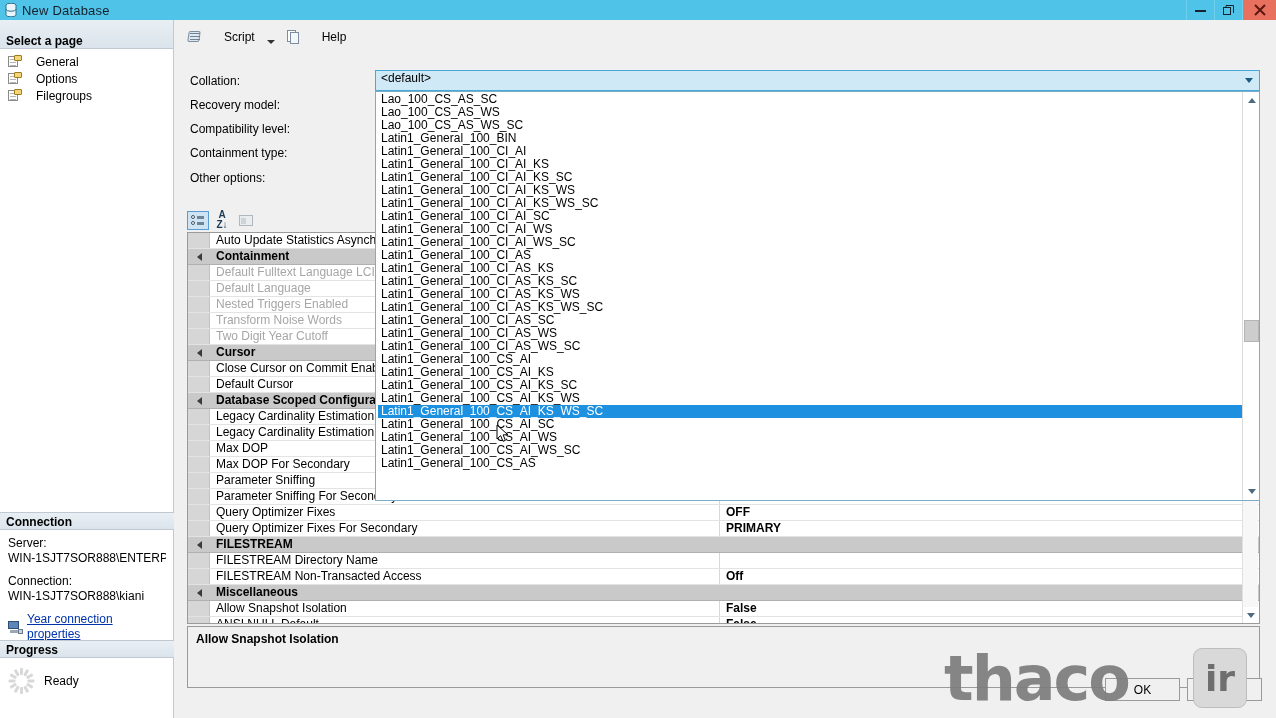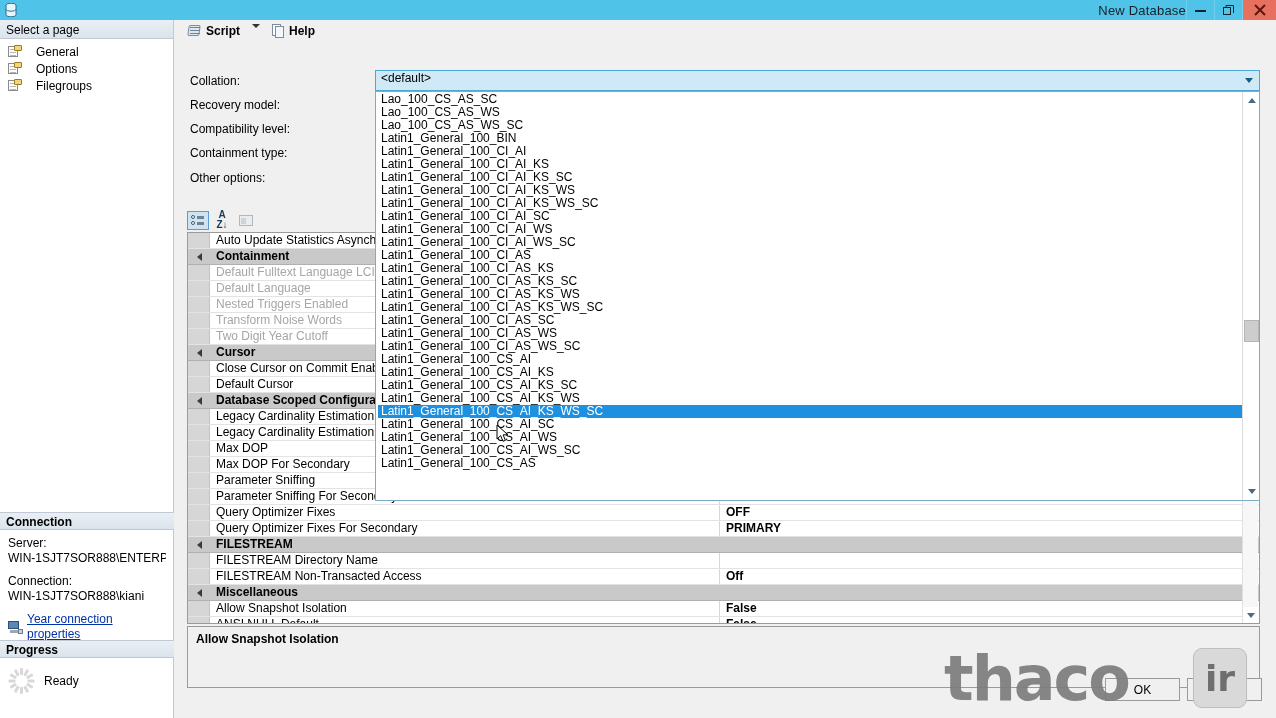--- a/index.html
+++ b/index.html
@@ -17,43 +17,43 @@
     position: absolute; left: 0; top: 0; width: 1276px; height: 20px;
     background: #4fc3e8;
     display: flex; align-items: center;
   }
   #titlebar .tb-icon {
     width: 22px; height: 20px;
     display: flex; align-items: center; justify-content: center;
   }
   #titlebar .tb-icon svg { display:block; }
   #titlebar .tb-title {
-    flex: 1; text-align: right;
+    flex: 1; text-align: left;
     font-size: 13px; color: #17202a; letter-spacing: .2px;
   }
   .tb-btns { display: flex; height: 20px; }
   .tb-btn {
     width: 28px; height: 20px;
     display: flex; align-items: center; justify-content: center;
     background: #4fc3e8; color: #1b2a36; font-size: 12px;
     border-left: 1px solid #6fd0ee;
   }
   .tb-btn.close { background: #e8705e; color: #5b1810; width: 34px; font-size: 14px; }
 
   
   #leftpanel {
     position: absolute; left: 0; top: 20px; width: 174px; height: 698px;
     background: #ffffff;
     border-right: 1px solid #c8c8c8;
   }
   .lp-header {
     background: linear-gradient(to bottom,#e9eff4 0%, #dbe4ec 100%);
     border-bottom: 1px solid #c0c9d2;
-    font-weight: normal; font-size: 12px; color: #000;
-    padding: 3px 6px; height: 19px;
+    font-weight: bold; font-size: 12px; color: #000;
+    padding: 14px 6px; height: 19px;
   }
   .lp-list { padding: 4px 0 0 6px; }
   .lp-item {
     display: flex; align-items: center; gap: 14px;
     height: 17px; font-size: 12px; color: #000;
     padding-left: 2px;
   }
   .page-icon { width: 14px; height: 13px; position: relative; flex: none; }
   .page-icon .pg {
     position:absolute; left:0; top:1px; width:10px; height:11px;
@@ -100,21 +100,21 @@
   #rightpane {
     position: absolute; left: 175px; top: 20px; width: 1101px; height: 698px;
     background: #f0f0f0;
   }
 
   
   #toolbar {
     position: absolute; left: 0; top: 0; width: 1101px; height: 27px;
     display: flex; align-items: center; gap: 4px; padding-left: 8px;
   }
-  .tbtn { display: flex; align-items: flex-start; gap: 3px; height: 20px; padding: 0 4px; cursor: default; font-weight: bold; }
+  .tbtn { display: flex; align-items: flex-end; gap: 21px; height: 20px; padding: 0 4px; cursor: default; }
   .tbtn span.txt { font-size: 12px; color: #000; }
   .script-ico { width:16px; height:14px; position:relative; }
   .script-ico .s1{ position:absolute; left:1px; top:1px; width:12px; height:11px; background:#dfe7ef; border:1px solid #7b8d9e; border-radius:2px; transform:skewX(-8deg);}
   .script-ico .s2{ position:absolute; left:3px; top:3px; width:10px; height:1px; background:#6f8396; box-shadow:0 3px 0 #6f8396, 0 6px 0 #6f8396;}
   .caret { width:0; height:0; border-left:4px solid transparent; border-right:4px solid transparent; border-top:4px solid #333; }
   .help-ico { width:14px; height:14px; position:relative; }
   .help-ico .p1{position:absolute;left:0;top:0;width:9px;height:12px;background:#fff;border:1px solid #7b8d9e;}
   .help-ico .p2{position:absolute;left:3px;top:2px;width:9px;height:12px;background:#f3f6fa;border:1px solid #7b8d9e;}
 
   

